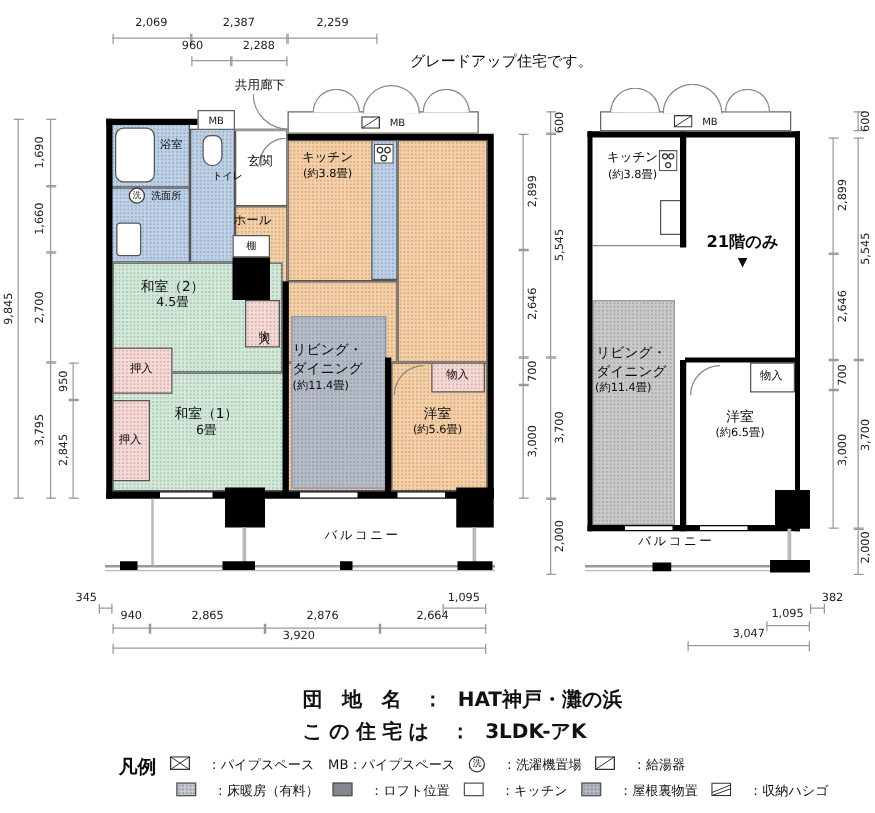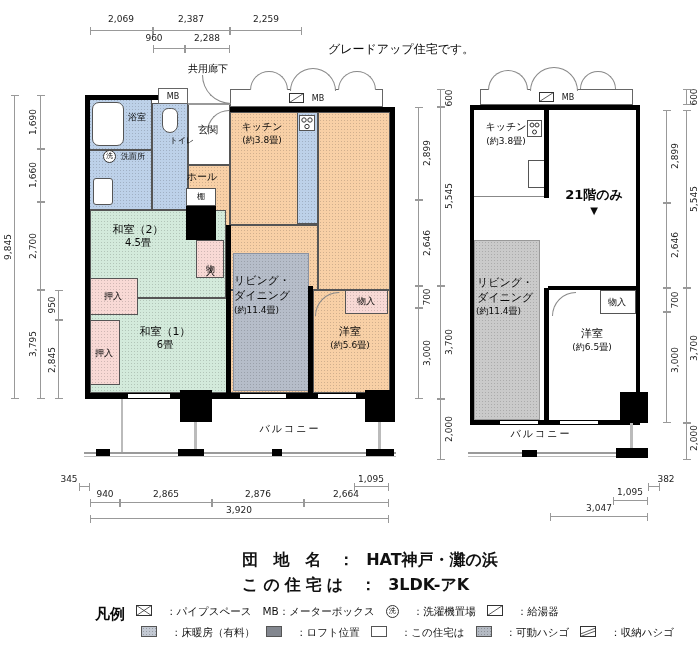--- a/index.html
+++ b/index.html
@@ -304,21 +304,21 @@
   <div class="legendrow" style="left:136px;top:605px">
     <div class="litem">
       <svg width="16" height="11" viewBox="0 0 16 11">
           <rect x="0.5" y="0.5" width="15" height="10" fill="#fff" stroke="#333"></rect>
           <line x1="0.5" y1="0.5" x2="15.5" y2="10.5" stroke="#333" stroke-width="0.8"></line>
           <line x1="15.5" y1="0.5" x2="0.5" y2="10.5" stroke="#333" stroke-width="0.8"></line>
         </svg>
       <span>：パイプスペース</span>
     </div>
     <div class="litem">
-      <span>MB：メーターボックス</span>
+      <span>MB：パイプスペース</span>
     </div>
     <div class="litem">
       <span class="circ" style="position:static">
           <span>洗</span>
         </span>
       <span>：洗濯機置場</span>
     </div>
     <div class="litem">
       <svg width="16" height="11" viewBox="0 0 16 11">
           <rect x="0.5" y="0.5" width="15" height="10" fill="#fff" stroke="#333"></rect>
@@ -331,25 +331,25 @@
     <div class="litem">
       <span class="swatch sw-heat"></span>
       <span>：床暖房（有料）</span>
     </div>
     <div class="litem">
       <span class="swatch sw-loft"></span>
       <span>：ロフト位置</span>
     </div>
     <div class="litem">
       <span class="swatch sw-white"></span>
-      <span>：この住宅は</span>
+      <span>：キッチン</span>
     </div>
     <div class="litem">
       <span class="swatch sw-attic"></span>
-      <span>：可動ハシゴ</span>
+      <span>：屋根裏物置</span>
     </div>
     <div class="litem">
       <svg width="16" height="11" viewBox="0 0 16 11">
           <rect x="0.5" y="0.5" width="15" height="10" fill="#fff" stroke="#333"></rect>
           <line x1="0.5" y1="8" x2="15.5" y2="2" stroke="#333" stroke-width="0.8"></line>
           <line x1="0.5" y1="10.5" x2="15.5" y2="5" stroke="#333" stroke-width="0.8"></line>
         </svg>
       <span>：収納ハシゴ</span>
     </div>
   </div>

